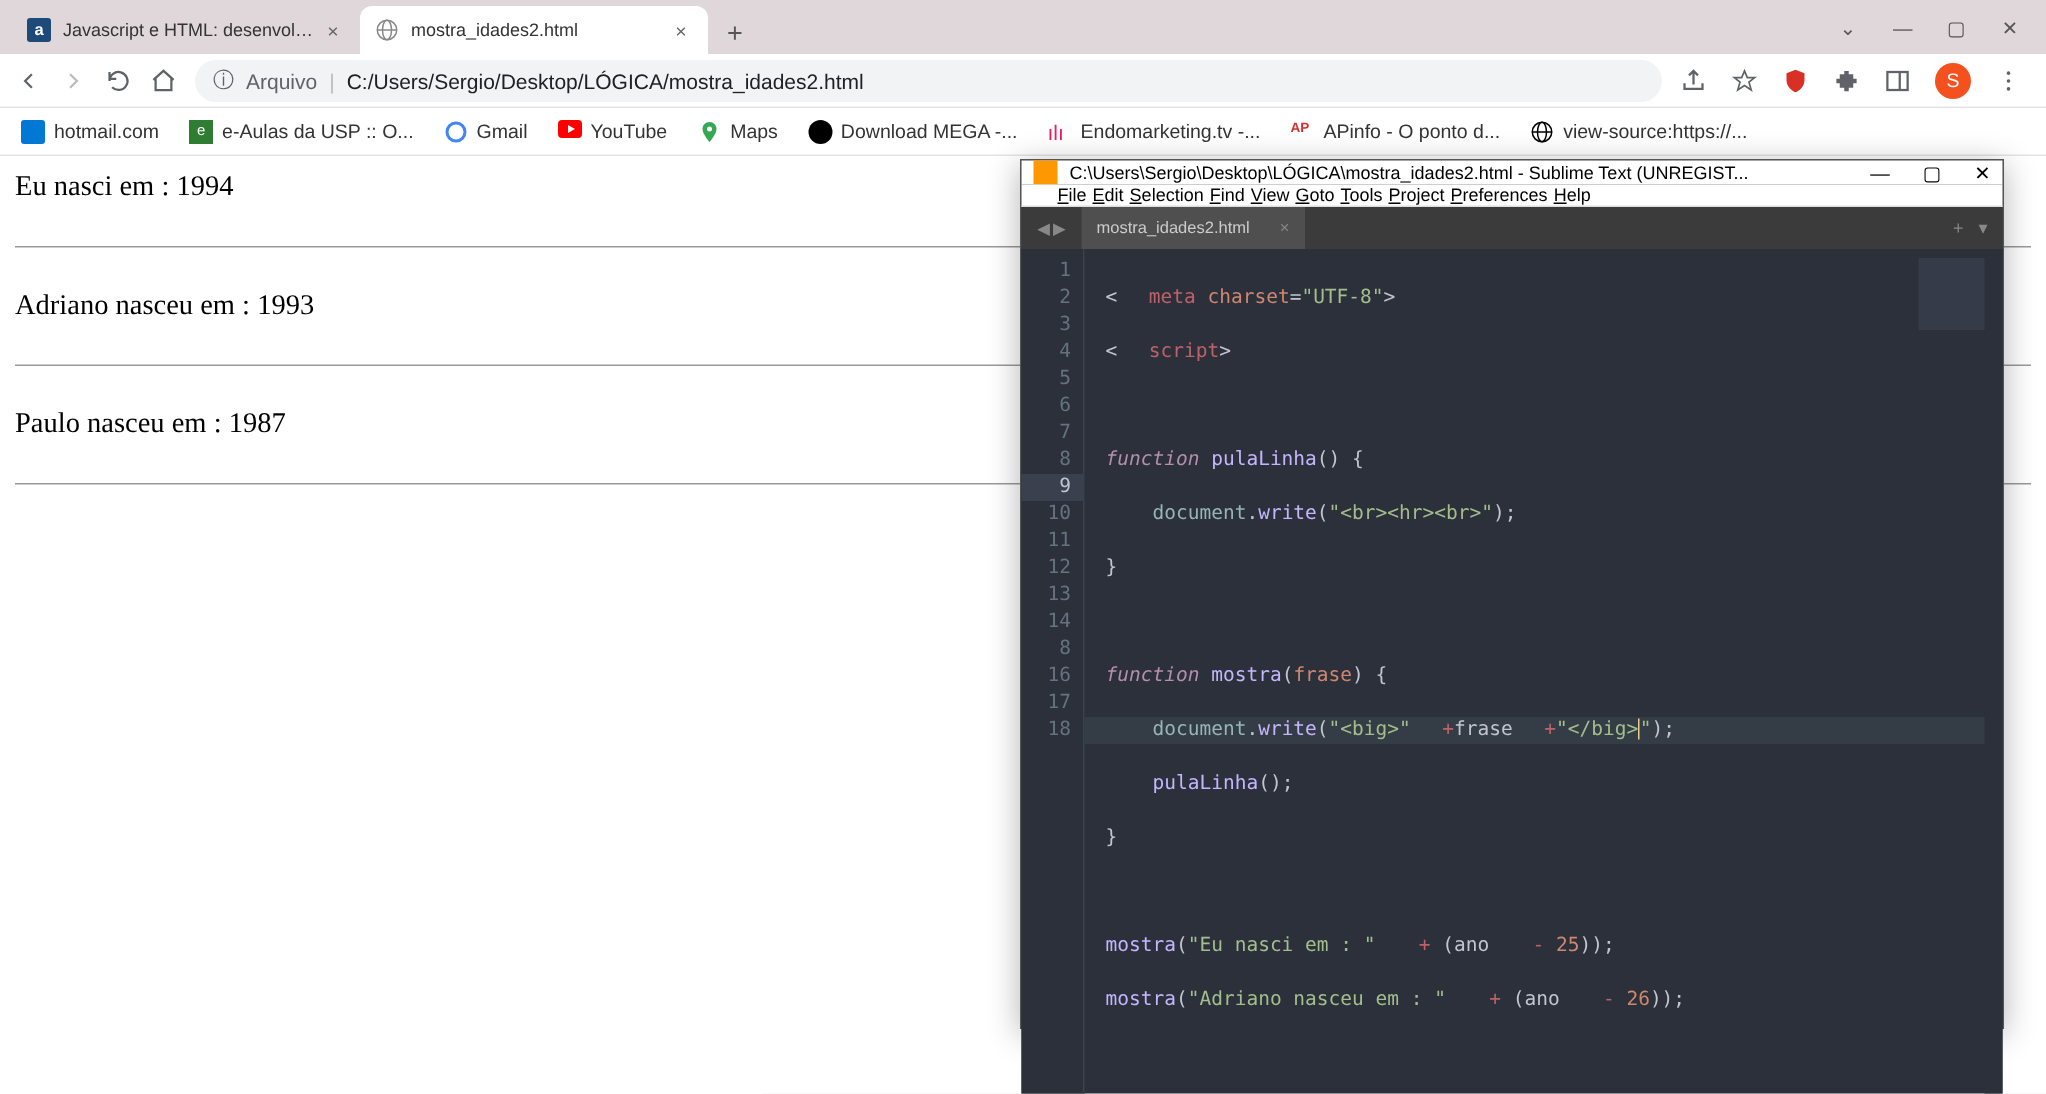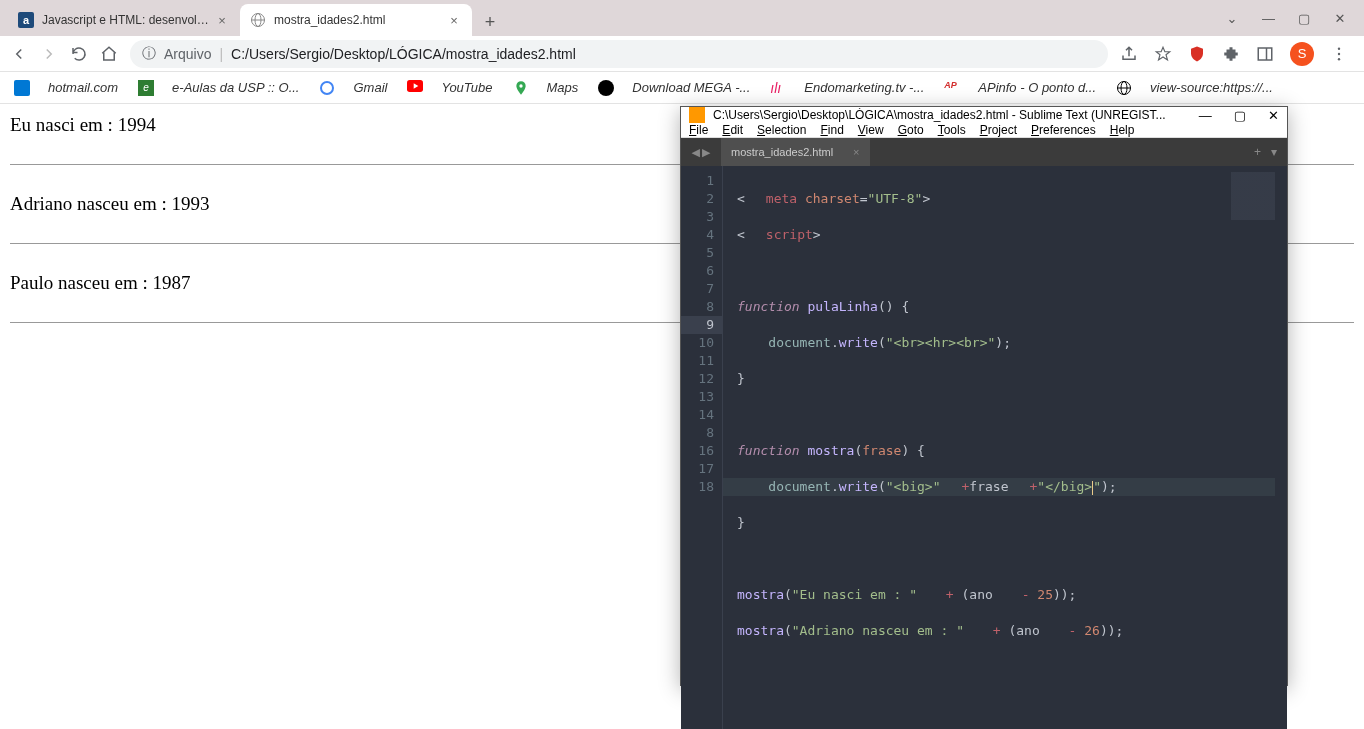--- a/index.html
+++ b/index.html
@@ -19,34 +19,34 @@
 .addr-bar { height: 36px; background: #fff; border-bottom: 1px solid #e3e3e3; display: flex; align-items: center; padding: 0 10px; gap: 12px; }
 .addr-bar .navicon { width: 18px; height: 18px; display: flex; align-items: center; justify-content: center; color: #5f6368; }
 .addr-input { flex: 1; height: 28px; background: #f1f3f4; border-radius: 14px; display: flex; align-items: center; padding: 0 12px; font-size: 14px; color: #202124; gap: 8px; }
 .addr-input .seg { color: #5f6368; }
 .addr-input .divider { color: #bbb; }
 .addr-right { display: flex; align-items: center; gap: 16px; padding-right: 6px; }
 .addr-right .icn { width: 18px; height: 18px; display: flex; align-items: center; justify-content: center; color: #5f6368; }
 .avatar-s { width: 24px; height: 24px; border-radius: 50%; background: #f5511e; color: #fff; display: flex; align-items: center; justify-content: center; font-size: 13px; font-weight: 500; }
 
 .bookmark-bar { height: 32px; background: #fff; border-bottom: 1px solid #e3e3e3; display: flex; align-items: center; padding: 0 14px; gap: 20px; font-size: 13px; color: #333; }
-.bookmark { display: flex; align-items: center; gap: 18px; font-style: italic; }
+.bookmark { display: flex; align-items: center; gap: 6px; }
 .bookmark .bicn { width: 16px; height: 16px; }
 
 .page { position: absolute; top: 104px; left: 0; width: 1364px; height: 625px; background: #fff; }
 .page-content { padding: 10px 10px 0 10px; font-family: "Times New Roman", serif; }
 .page-content .line { font-size: 19px; }
 .page-content hr { margin: 10px 0; border: none; border-top: 1px solid #999; }
 
-.sublime { position: absolute; top: 106px; left: 680px; width: 608px; height: 580px; background: #3b3b3b; border: 1px solid #555; box-shadow: 0 4px 20px rgba(0,0,0,0.3); display: flex; flex-direction: column; }
+.sublime { position: absolute; top: 106px; left: 680px; width: 656px; height: 580px; background: #3b3b3b; border: 1px solid #555; box-shadow: 0 4px 20px rgba(0,0,0,0.3); display: flex; flex-direction: column; }
 .sub-title { height: 30px; background: #fff; display: flex; align-items: center; padding: 0 8px; font-size: 12px; color: #000; }
 .sub-title .sticn { width: 16px; height: 16px; background: #ff9800; margin-right: 8px; }
 .sub-title .stlabel { flex: 1; white-space: nowrap; overflow: hidden; text-overflow: ellipsis; }
 .sub-title .stctrls { display: flex; gap: 22px; font-size: 13px; }
-.sub-menu { height: 22px; background: #fff; display: flex; align-items: center; padding: 0 8px; gap: 14px; font-size: 12px; color: #000; border-bottom: 1px solid #ddd; }
+.sub-menu { height: 22px; background: #fff; display: flex; align-items: center; padding: 0 24px; gap: 4px; font-size: 12px; color: #000; border-bottom: 1px solid #ddd; }
 .sub-menu span:first-letter { text-decoration: underline; }
 .sub-tabs { height: 28px; background: #3b3b3b; display: flex; align-items: center; padding: 0 0; }
 .sub-tabs .arrows { width: 40px; display: flex; justify-content: center; gap: 2px; color: #888; font-size: 11px; }
 .sub-tab { height: 28px; background: #4f4f4f; display: flex; align-items: center; padding: 0 10px; font-size: 11px; color: #ccc; gap: 20px; }
 .sub-tab .dot { color: #888; }
 .sub-tabs .right { margin-left: auto; display: flex; gap: 10px; padding-right: 10px; color: #888; font-size: 12px; }
 
 .editor { flex: 1; background: #2b303b; display: flex; font-family: Consolas, monospace; font-size: 13px; line-height: 18px; position: relative; }
 .gutter { width: 42px; background: #2b303b; color: #65737e; text-align: right; padding: 6px 8px 0 0; border-right: 1px solid #3a404d; }
 .gutter .ln { height: 18px; }
@@ -294,20 +294,21 @@
       <div class="code">
 <div class="row"><span class="c-gray">&lt;</span><span class="c-red">meta</span> <span class="c-orange">charset</span><span class="c-gray">=</span><span class="c-green">"UTF-8"</span><span class="c-gray">&gt;</span></div>
 <div class="row"><span class="c-gray">&lt;</span><span class="c-red">script</span><span class="c-gray">&gt;</span></div>
 <div class="row"></div>
 <div class="row"><span class="c-kw">function</span> <span class="c-blue">pulaLinha</span><span class="c-gray">() {</span></div>
 <div class="row">    <span class="c-obj">document</span><span class="c-gray">.</span><span class="c-blue">write</span><span class="c-gray">(</span><span class="c-green">"&lt;br&gt;&lt;hr&gt;&lt;br&gt;"</span><span class="c-gray">);</span></div>
 <div class="row"><span class="c-gray">}</span></div>
 <div class="row"></div>
 <div class="row"><span class="c-kw">function</span> <span class="c-blue">mostra</span><span class="c-gray">(</span><span class="c-orange">frase</span><span class="c-gray">) {</span></div>
 <div class="row hl">    <span class="c-obj">document</span><span class="c-gray">.</span><span class="c-blue">write</span><span class="c-gray">(</span><span class="c-green">"&lt;big&gt;"</span><span class="c-red">+</span><span class="c-gray">frase</span><span class="c-red">+</span><span class="c-green">"&lt;/big&gt;</span><span class="cursor"></span><span class="c-green">"</span><span class="c-gray">);</span></div>
+<div class="row">    <span class="c-blue">pulaLinha</span><span class="c-gray">();</span></div>
 <div class="row"><span class="c-gray">}</span></div>
 <div class="row"></div>
 <div class="row"><span class="c-blue">mostra</span><span class="c-gray">(</span><span class="c-green">"Eu nasci em : "</span> <span class="c-red">+</span> <span class="c-gray">(ano </span><span class="c-red">-</span> <span class="c-orange">25</span><span class="c-gray">));</span></div>
 <div class="row"><span class="c-blue">mostra</span><span class="c-gray">(</span><span class="c-green">"Adriano nasceu em : "</span> <span class="c-red">+</span> <span class="c-gray">(ano </span><span class="c-red">-</span> <span class="c-orange">26</span><span class="c-gray">));</span></div>
 
 
 
         <div class="minimap"></div>
       </div>
       <div class="scrollbar"></div>

